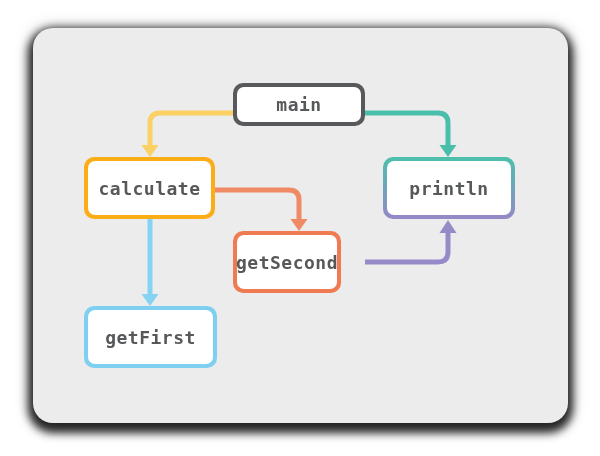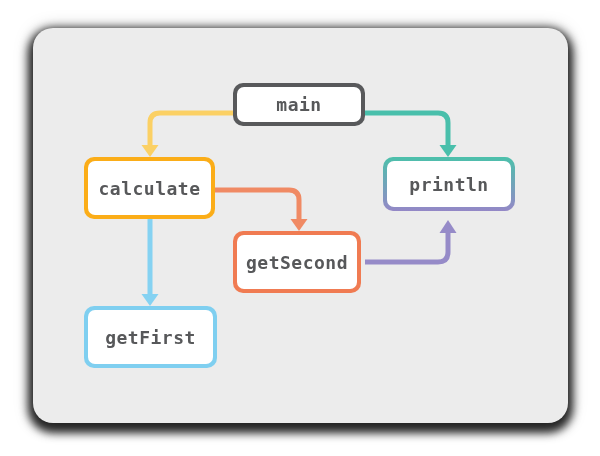--- a/index.html
+++ b/index.html
@@ -49,22 +49,22 @@
   }
   .node-label {
     font-size: 18px;
     font-weight: bold;
     letter-spacing: 0.5px;
     white-space: nowrap;
   }
   
   #node-main      { left: 233px; top:  83px; width: 132px; height: 43px; }
   #node-calculate { left:  84px; top: 157px; width: 131px; height: 62px; }
-  #node-println   { left: 383px; top: 157px; width: 132px; height: 54px; }
-  #node-getSecond { left: 233px; top: 231px; width: 128px; height: 62px; }
+  #node-println   { left: 383px; top: 157px; width: 132px; height: 62px; }
+  #node-getSecond { left: 233px; top: 231px; width: 108px; height: 62px; }
   #node-getFirst  { left:  84px; top: 306px; width: 133px; height: 62px; }
 </style>
 </head>
 <body style="background: rgb(255, 255, 255);">
 
 <div class="card" style="background: rgb(236, 236, 236);"></div>
 
 <svg class="arrows" viewBox="0 0 600 456" xmlns="http://www.w3.org/2000/svg">
   <g>
     <path fill="none" stroke-width="5" d="M 233 113 H 160 Q 150 113 150 123 V 146" stroke="#fbd064"></path>

